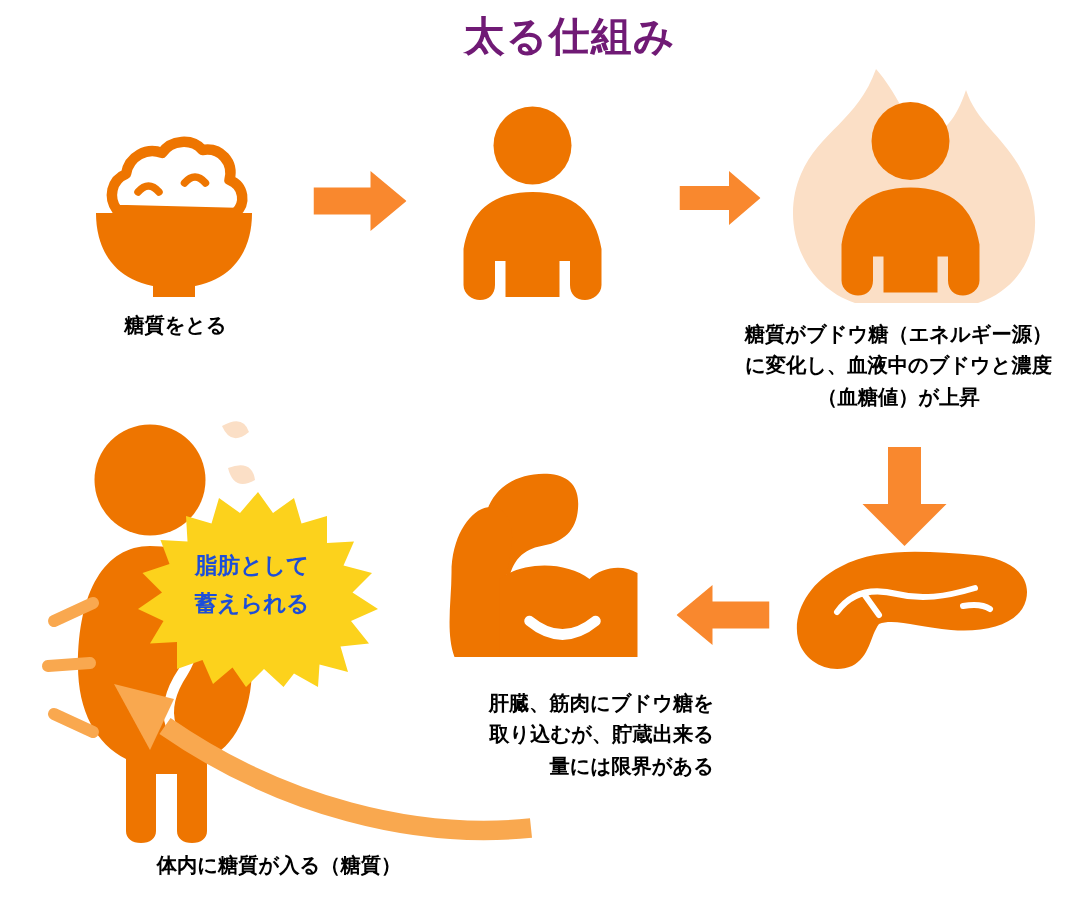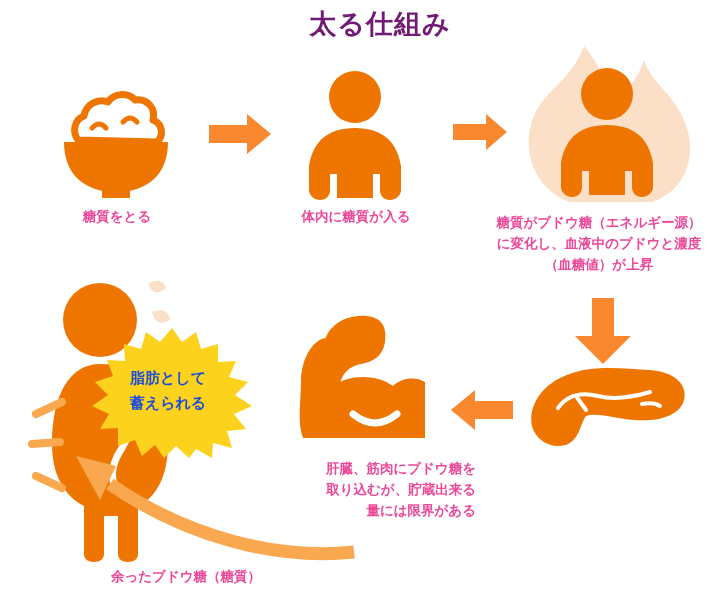--- a/index.html
+++ b/index.html
@@ -19,21 +19,21 @@
     text-align:center;
     font-size:27px;
     font-weight:bold;
     color:#701a75;
     letter-spacing:1px;
     padding-left:20px;
   }
 
   
   .caption{
-    color:#ec4899;
+    color:#000000;
     font-size:13.5px;
     font-weight:bold;
     line-height:21px;
     text-align:center;
     white-space:pre-line;
   }
 
   
   .arrow svg{display:block;}
 
@@ -80,21 +80,20 @@
 
   <div class="abs" style="left:297px;top:70px;width:116px;height:130px;">
     <svg width="116" height="130" viewBox="0 0 116 130">
       <circle cx="58" cy="27" r="26" fill="#EE7500"></circle>
       <path d="M58 58 C86 58 100 72 104 96 L104 120 C104 126 98 130 93 130
                C87 130 83 126 83 120 L83 104 L76 104 L76 128 L40 128 L40 104 L33 104
                L33 120 C33 126 29 130 23 130 C18 130 12 126 12 120 L12 96
                C16 72 30 58 58 58 Z" fill="#EE7500"></path>
     </svg>
   </div>
-  <div class="abs caption" style="left:258px;top:206px;width:196px;">体内に糖質が入る</div>
 
   <div class="abs arrow" style="left:453px;top:112px;">
     <svg width="54" height="40" viewBox="0 0 54 40">
       <path d="M0 12 L33 12 L33 2 L54 20 L33 38 L33 28 L0 28 Z" fill="#F9882E"></path>
     </svg>
   </div>
 
   <div class="abs" style="left:512px;top:40px;width:190px;height:165px;">
     <svg width="190" height="165" viewBox="0 0 190 165">
 
@@ -191,15 +190,15 @@
   <div class="abs" id="burst-text">脂肪として
 蓄えられる</div>
 
   <div class="abs arrow" style="left:58px;top:432px;z-index:2;">
     <svg width="300" height="140" viewBox="0 0 300 140">
       <path d="M296 120 C220 128 130 106 52 52" fill="none" stroke="#F9A84F" stroke-width="13" stroke-linecap="butt"></path>
       <polygon points="18,24 58,34 42,68" fill="#F9A84F"></polygon>
     </svg>
   </div>
 
-  <div class="abs caption" style="left:46px;top:566px;width:280px;">余ったブドウ糖（糖質）</div>
+  <div class="abs caption" style="left:46px;top:566px;width:280px;">体内に糖質が入る（糖質）</div>
 
 </div>
 
 </body></html>

